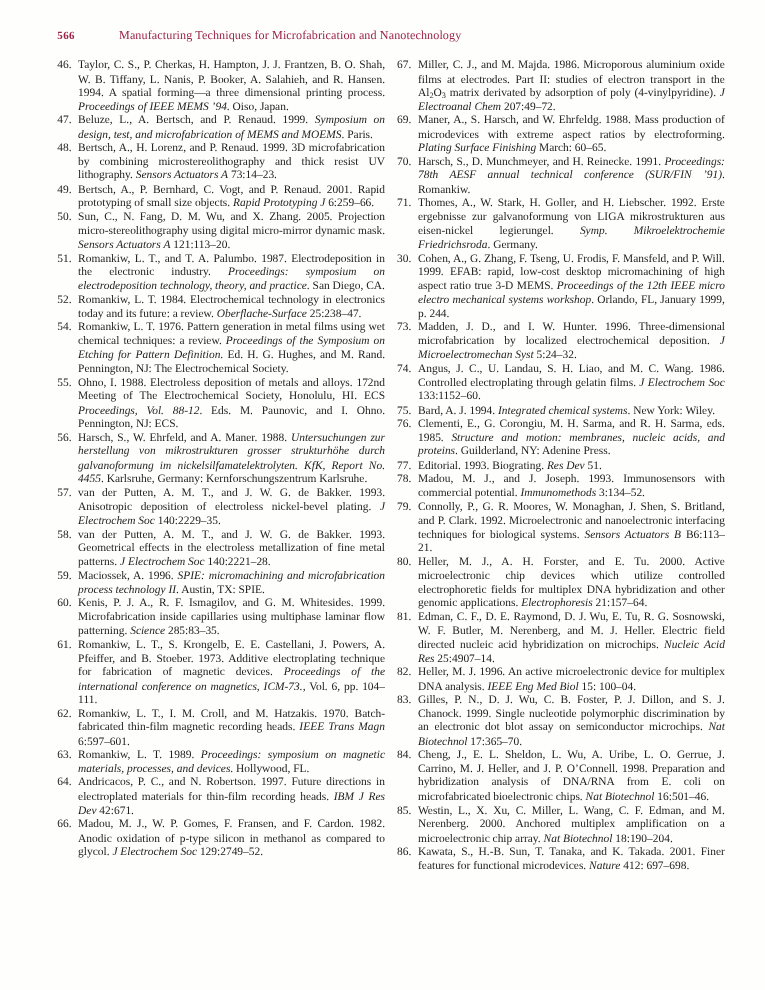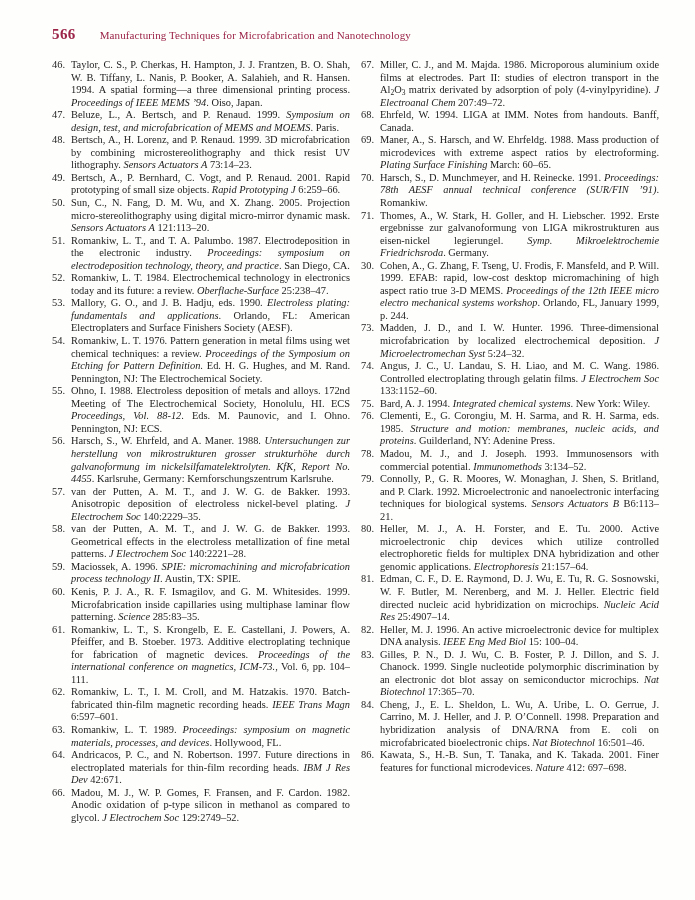--- a/index.html
+++ b/index.html
@@ -14,27 +14,28 @@
     overflow: hidden;
   }
   .page-header {
     display: flex;
     align-items: baseline;
     gap: 24px;
     color: #9b2347;
     margin-bottom: 16px;
   }
   .page-number {
-    font-size: 15px;
+    font-size: 10px;
     font-weight: 700;
     letter-spacing: 0.4px;
   }
   .running-title {
     font-size: 11px;
     letter-spacing: 0.1px;
+    margin-left: 16px;
   }
   .columns {
     display: flex;
     gap: 11px;
   }
   .column {
     width: 50%;
     box-sizing: border-box;
   }
   .ref {
@@ -64,48 +65,48 @@
   </div>
   <div class="columns">
     <div class="column" id="col-left">
         <div class="ref"><span class="ref-num">46.</span><span><span>Taylor, C. S., P. Cherkas, H. Hampton, J. J. Frantzen, B. O. Shah, W. B. Tiffany, L. Nanis, P. Booker, A. Salahieh, and R. Hansen. 1994. A spatial forming—a three dimensional printing process. </span><i>Proceedings of IEEE MEMS ’94</i><span>. Oiso, Japan.</span></span></div>
         <div class="ref"><span class="ref-num">47.</span><span><span>Beluze, L., A. Bertsch, and P. Renaud. 1999. </span><i>Symposium on design, test, and microfabrication of MEMS and MOEMS</i><span>. Paris.</span></span></div>
         <div class="ref"><span class="ref-num">48.</span><span><span>Bertsch, A., H. Lorenz, and P. Renaud. 1999. 3D microfabrication by combining microstereolithography and thick resist UV lithography. </span><i>Sensors Actuators A</i><span> 73:14–23.</span></span></div>
         <div class="ref"><span class="ref-num">49.</span><span><span>Bertsch, A., P. Bernhard, C. Vogt, and P. Renaud. 2001. Rapid prototyping of small size objects. </span><i>Rapid Prototyping J</i><span> 6:259–66.</span></span></div>
         <div class="ref"><span class="ref-num">50.</span><span><span>Sun, C., N. Fang, D. M. Wu, and X. Zhang. 2005. Projection micro-stereolithography using digital micro-mirror dynamic mask. </span><i>Sensors Actuators A</i><span> 121:113–20.</span></span></div>
         <div class="ref"><span class="ref-num">51.</span><span><span>Romankiw, L. T., and T. A. Palumbo. 1987. Electrodeposition in the electronic industry. </span><i>Proceedings: symposium on electrodeposition technology, theory, and practice</i><span>. San Diego, CA.</span></span></div>
         <div class="ref"><span class="ref-num">52.</span><span><span>Romankiw, L. T. 1984. Electrochemical technology in electronics today and its future: a review. </span><i>Oberflache-Surface</i><span> 25:238–47.</span></span></div>
-        <div class="ref"><span class="ref-num">53.</span><span><span>Mallory, G. O., and J. B. Hadju, eds. 1990. </span><i>Electroless plating: fundamentals and applications</i><span>. Orlando, FL: American Electroplaters and Surface Finishers Society (AESF).</span></span></div>
         <div class="ref"><span class="ref-num">54.</span><span><span>Romankiw, L. T. 1976. Pattern generation in metal films using wet chemical techniques: a review. </span><i>Proceedings of the Symposium on Etching for Pattern Definition</i><span>. Ed. H. G. Hughes, and M. Rand. Pennington, NJ: The Electrochemical Society.</span></span></div>
         <div class="ref"><span class="ref-num">55.</span><span><span>Ohno, I. 1988. Electroless deposition of metals and alloys. 172nd Meeting of The Electrochemical Society, Honolulu, HI. ECS </span><i>Proceedings, Vol. 88-12</i><span>. Eds. M. Paunovic, and I. Ohno. Pennington, NJ: ECS.</span></span></div>
         <div class="ref"><span class="ref-num">56.</span><span><span>Harsch, S., W. Ehrfeld, and A. Maner. 1988. </span><i>Untersuchungen zur herstellung von mikrostrukturen grosser strukturhöhe durch galvanoformung im nickelsilfamatelektrolyten. KfK, Report No. 4455</i><span>. Karlsruhe, Germany: Kernforschungszentrum Karlsruhe.</span></span></div>
         <div class="ref"><span class="ref-num">57.</span><span><span>van der Putten, A. M. T., and J. W. G. de Bakker. 1993. Anisotropic deposition of electroless nickel-bevel plating. </span><i>J Electrochem Soc</i><span> 140:2229–35.</span></span></div>
         <div class="ref"><span class="ref-num">58.</span><span><span>van der Putten, A. M. T., and J. W. G. de Bakker. 1993. Geometrical effects in the electroless metallization of fine metal patterns. </span><i>J Electrochem Soc</i><span> 140:2221–28.</span></span></div>
         <div class="ref"><span class="ref-num">59.</span><span><span>Maciossek, A. 1996. </span><i>SPIE: micromachining and microfabrication process technology II</i><span>. Austin, TX: SPIE.</span></span></div>
         <div class="ref"><span class="ref-num">60.</span><span><span>Kenis, P. J. A., R. F. Ismagilov, and G. M. Whitesides. 1999. Microfabrication inside capillaries using multiphase laminar flow patterning. </span><i>Science</i><span> 285:83–35.</span></span></div>
         <div class="ref"><span class="ref-num">61.</span><span><span>Romankiw, L. T., S. Krongelb, E. E. Castellani, J. Powers, A. Pfeiffer, and B. Stoeber. 1973. Additive electroplating technique for fabrication of magnetic devices. </span><i>Proceedings of the international conference on magnetics, ICM-73.</i><span>, Vol. 6, pp. 104–111.</span></span></div>
         <div class="ref"><span class="ref-num">62.</span><span><span>Romankiw, L. T., I. M. Croll, and M. Hatzakis. 1970. Batch-fabricated thin-film magnetic recording heads. </span><i>IEEE Trans Magn</i><span> 6:597–601.</span></span></div>
         <div class="ref"><span class="ref-num">63.</span><span><span>Romankiw, L. T. 1989. </span><i>Proceedings: symposium on magnetic materials, processes, and devices</i><span>. Hollywood, FL.</span></span></div>
         <div class="ref"><span class="ref-num">64.</span><span><span>Andricacos, P. C., and N. Robertson. 1997. Future directions in electroplated materials for thin-film recording heads. </span><i>IBM J Res Dev</i><span> 42:671.</span></span></div>
         <div class="ref"><span class="ref-num">66.</span><span><span>Madou, M. J., W. P. Gomes, F. Fransen, and F. Cardon. 1982. Anodic oxidation of p-type silicon in methanol as compared to glycol. </span><i>J Electrochem Soc</i><span> 129:2749–52.</span></span></div>
       </div>
     <div class="column" id="col-right">
         <div class="ref"><span class="ref-num">67.</span><span><span>Miller, C. J., and M. Majda. 1986. Microporous aluminium oxide films at electrodes. Part II: studies of electron transport in the Al</span><sub>2</sub><span>O</span><sub>3</sub><span> matrix derivated by adsorption of poly (4-vinylpyridine). </span><i>J Electroanal Chem</i><span> 207:49–72.</span></span></div>
-        <div class="ref"><span class="ref-num">68.</span><span><span>Ehrfeld, W. 1994. LIGA at IMM. Notes from handouts. Banff, Canada.</span></span></div>
         <div class="ref"><span class="ref-num">69.</span><span><span>Maner, A., S. Harsch, and W. Ehrfeldg. 1988. Mass production of microdevices with extreme aspect ratios by electroforming. </span><i>Plating Surface Finishing</i><span> March: 60–65.</span></span></div>
         <div class="ref"><span class="ref-num">70.</span><span><span>Harsch, S., D. Munchmeyer, and H. Reinecke. 1991. </span><i>Proceedings: 78th AESF annual technical conference (SUR/FIN ’91)</i><span>. Romankiw.</span></span></div>
         <div class="ref"><span class="ref-num">71.</span><span><span>Thomes, A., W. Stark, H. Goller, and H. Liebscher. 1992. Erste ergebnisse zur galvanoformung von LIGA mikrostrukturen aus eisen-nickel legierungel. </span><i>Symp. Mikroelektrochemie Friedrichsroda</i><span>. Germany.</span></span></div>
         <div class="ref"><span class="ref-num">30.</span><span><span>Cohen, A., G. Zhang, F. Tseng, U. Frodis, F. Mansfeld, and P. Will. 1999. EFAB: rapid, low-cost desktop micromachining of high aspect ratio true 3-D MEMS. </span><i>Proceedings of the 12th IEEE micro electro mechanical systems workshop</i><span>. Orlando, FL, January 1999, p. 244.</span></span></div>
         <div class="ref"><span class="ref-num">73.</span><span><span>Madden, J. D., and I. W. Hunter. 1996. Three-dimensional microfabrication by localized electrochemical deposition. </span><i>J Microelectromechan Syst</i><span> 5:24–32.</span></span></div>
         <div class="ref"><span class="ref-num">74.</span><span><span>Angus, J. C., U. Landau, S. H. Liao, and M. C. Wang. 1986. Controlled electroplating through gelatin films. </span><i>J Electrochem Soc</i><span> 133:1152–60.</span></span></div>
         <div class="ref"><span class="ref-num">75.</span><span><span>Bard, A. J. 1994. </span><i>Integrated chemical systems</i><span>. New York: Wiley.</span></span></div>
         <div class="ref"><span class="ref-num">76.</span><span><span>Clementi, E., G. Corongiu, M. H. Sarma, and R. H. Sarma, eds. 1985. </span><i>Structure and motion: membranes, nucleic acids, and proteins</i><span>. Guilderland, NY: Adenine Press.</span></span></div>
+        <div class="ref"><span class="ref-num">77.</span><span><span>Editorial. 1993. Biograting. </span><i>Res Dev</i><span> 51.</span></span></div>
         <div class="ref"><span class="ref-num">78.</span><span><span>Madou, M. J., and J. Joseph. 1993. Immunosensors with commercial potential. </span><i>Immunomethods</i><span> 3:134–52.</span></span></div>
         <div class="ref"><span class="ref-num">79.</span><span><span>Connolly, P., G. R. Moores, W. Monaghan, J. Shen, S. Britland, and P. Clark. 1992. Microelectronic and nanoelectronic interfacing techniques for biological systems. </span><i>Sensors Actuators B</i><span> B6:113–21.</span></span></div>
         <div class="ref"><span class="ref-num">80.</span><span><span>Heller, M. J., A. H. Forster, and E. Tu. 2000. Active microelectronic chip devices which utilize controlled electrophoretic fields for multiplex DNA hybridization and other genomic applications. </span><i>Electrophoresis</i><span> 21:157–64.</span></span></div>
         <div class="ref"><span class="ref-num">81.</span><span><span>Edman, C. F., D. E. Raymond, D. J. Wu, E. Tu, R. G. Sosnowski, W. F. Butler, M. Nerenberg, and M. J. Heller. Electric field directed nucleic acid hybridization on microchips. </span><i>Nucleic Acid Res</i><span> 25:4907–14.</span></span></div>
         <div class="ref"><span class="ref-num">82.</span><span><span>Heller, M. J. 1996. An active microelectronic device for multiplex DNA analysis. </span><i>IEEE Eng Med Biol</i><span> 15: 100–04.</span></span></div>
         <div class="ref"><span class="ref-num">83.</span><span><span>Gilles, P. N., D. J. Wu, C. B. Foster, P. J. Dillon, and S. J. Chanock. 1999. Single nucleotide polymorphic discrimination by an electronic dot blot assay on semiconductor microchips. </span><i>Nat Biotechnol</i><span> 17:365–70.</span></span></div>
         <div class="ref"><span class="ref-num">84.</span><span><span>Cheng, J., E. L. Sheldon, L. Wu, A. Uribe, L. O. Gerrue, J. Carrino, M. J. Heller, and J. P. O’Connell. 1998. Preparation and hybridization analysis of DNA/RNA from E. coli on microfabricated bioelectronic chips. </span><i>Nat Biotechnol</i><span> 16:501–46.</span></span></div>
+        <div class="ref"><span class="ref-num">85.</span><span><span>Westin, L., X. Xu, C. Miller, L. Wang, C. F. Edman, and M. Nerenberg. 2000. Anchored multiplex amplification on a microelectronic chip array. </span><i>Nat Biotechnol</i><span> 18:190–204.</span></span></div>
         <div class="ref"><span class="ref-num">86.</span><span><span>Kawata, S., H.-B. Sun, T. Tanaka, and K. Takada. 2001. Finer features for functional microdevices. </span><i>Nature</i><span> 412: 697–698.</span></span></div>
       </div>
   </div>
 </div>
 
 </body></html>

